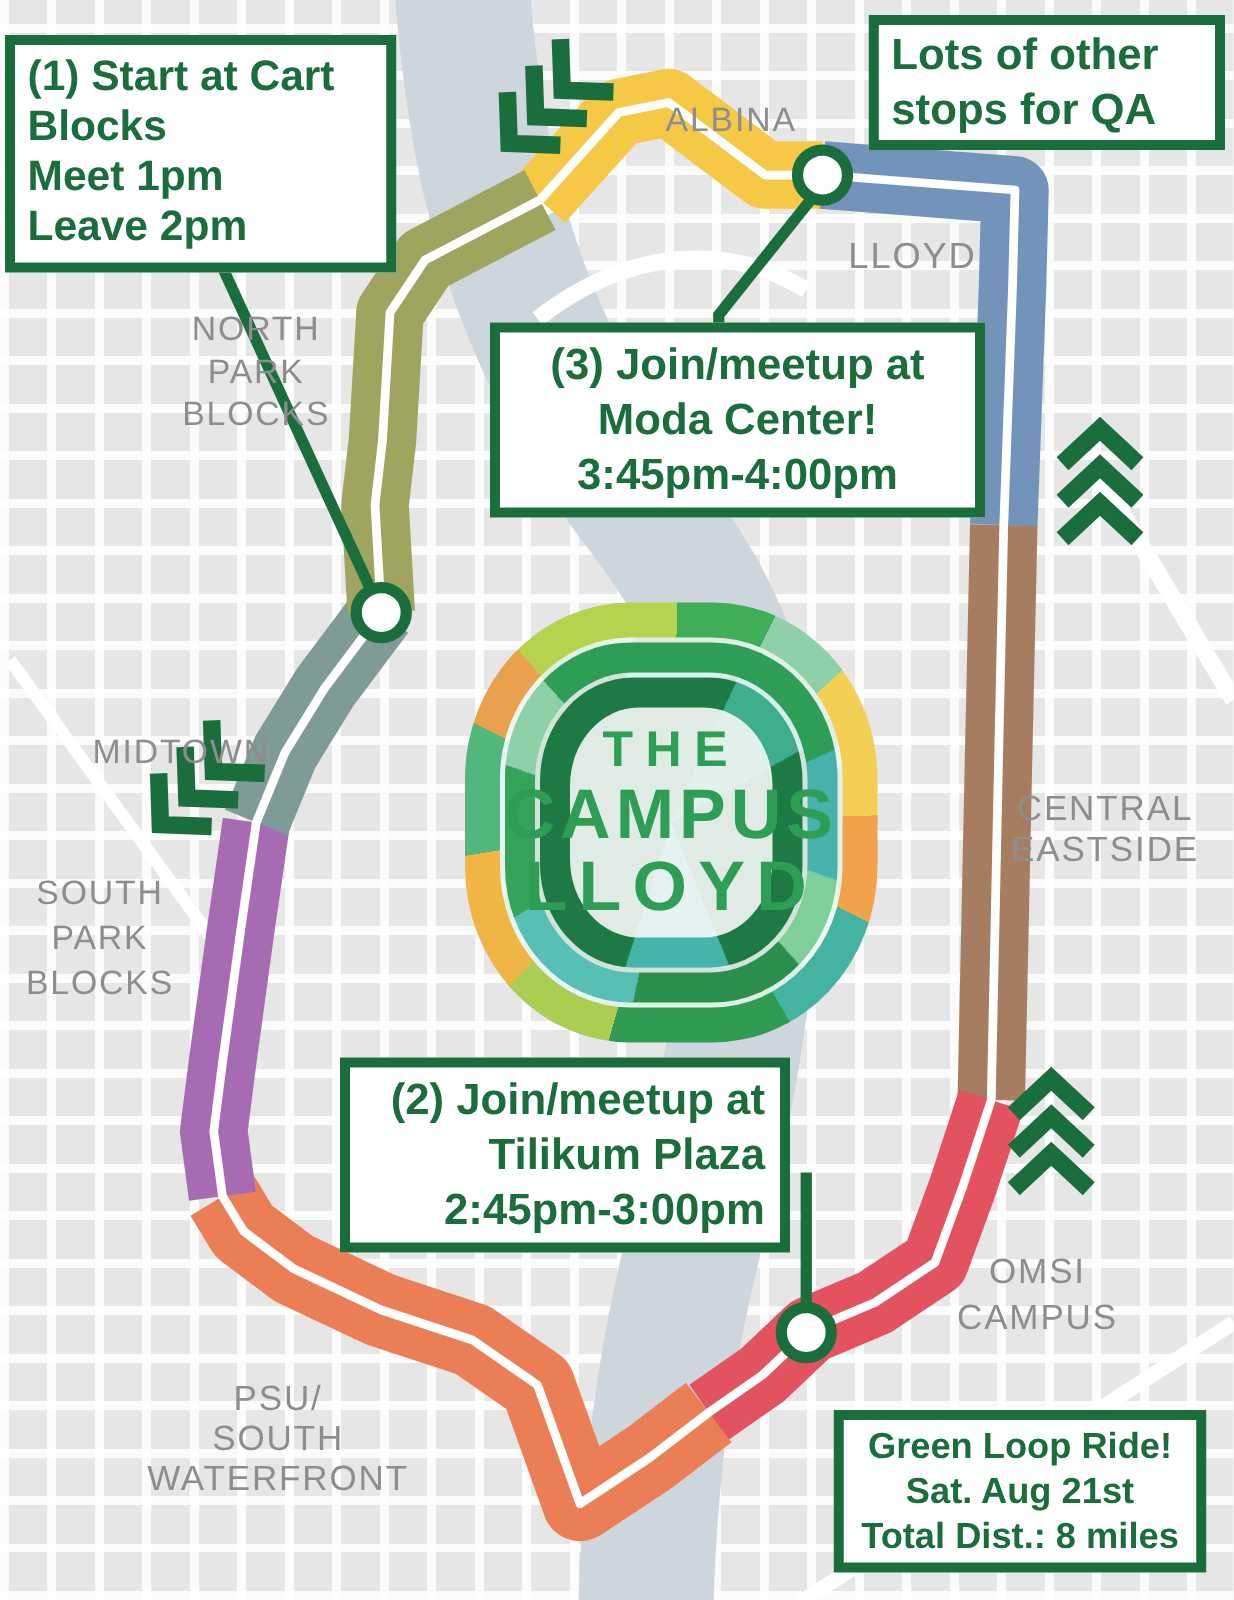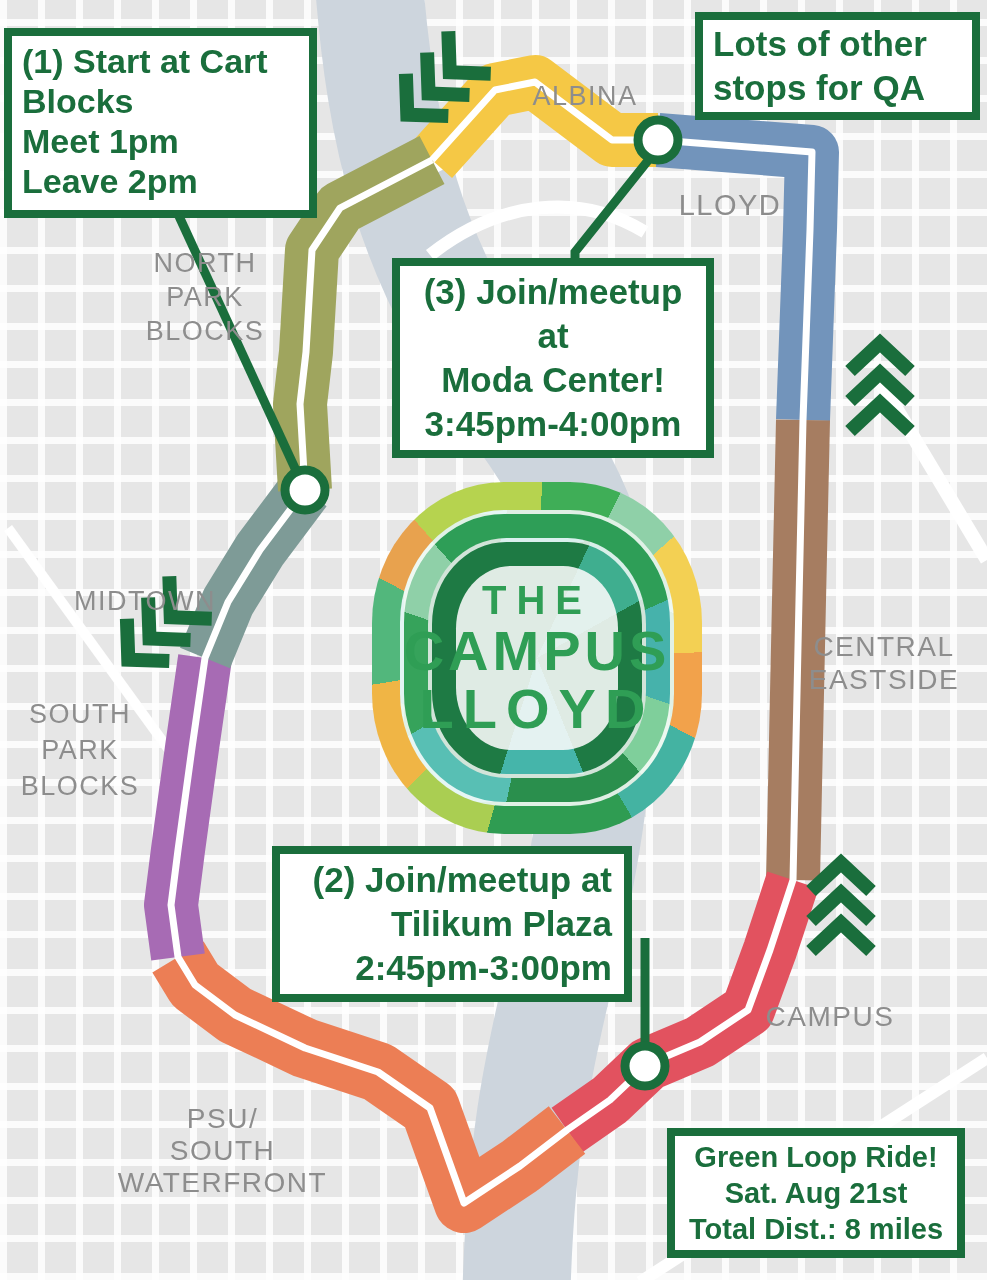--- a/index.html
+++ b/index.html
@@ -13,21 +13,21 @@
   }
   .map-svg{position:absolute;left:0;top:0;}
   
   .note{
     position:absolute;background:#fff;border:8px solid #1A6E3C;color:#1A6E3C;
     font-weight:700;box-sizing:border-box;
   }
   .note div{white-space:normal;}
   .note-start{left:4px;top:28px;width:313px;min-height:190px;font-size:34px;line-height:40px;padding:5px 10px;text-align:left;}
   .note-qa{left:695px;top:12px;width:285px;min-height:103px;font-size:35px;line-height:44px;padding:2px 10px;text-align:left;}
-  .note-moda{left:392px;top:258px;width:322px;min-height:150px;font-size:35px;line-height:44px;padding:4px 8px;text-align:center;}
+  .note-moda{left:392px;top:258px;width:396px;min-height:150px;font-size:35px;line-height:44px;padding:4px 8px;text-align:center;}
   .note-tilikum{left:272px;top:846px;width:360px;min-height:150px;font-size:35px;line-height:44px;padding:4px 12px;text-align:right;}
   .note-info{left:667px;top:1128px;width:298px;min-height:120px;font-size:29px;line-height:36px;padding:3px 10px;text-align:center;}
   
   .region{
     position:absolute;color:#8d8d8d;letter-spacing:1.5px;text-align:center;
     font-size:27px;line-height:34px;font-weight:400;
   }
   .rg-albina{left:500px;top:64px;width:170px;margin-top:15px;}
   .rg-lloyd{left:650px;top:188px;width:160px;font-size:29px;}
   .rg-north{left:105px;top:246px;width:200px;}
@@ -137,20 +137,21 @@
   <div class="region rg-south">
     <div>SOUTH</div>
     <div>PARK</div>
     <div>BLOCKS</div>
   </div>
   <div class="region rg-ceast">
     <div>CENTRAL</div>
     <div>EASTSIDE</div>
   </div>
   <div class="region rg-omsi">
+    <div>OMSI</div>
     <div>CAMPUS</div>
   </div>
   <div class="region rg-psu">
     <div>PSU/</div>
     <div>SOUTH WATERFRONT</div>
   </div>
 
   <div class="note note-start">
     <div>(1) Start at Cart Blocks</div>
     <div>Meet 1pm</div>

